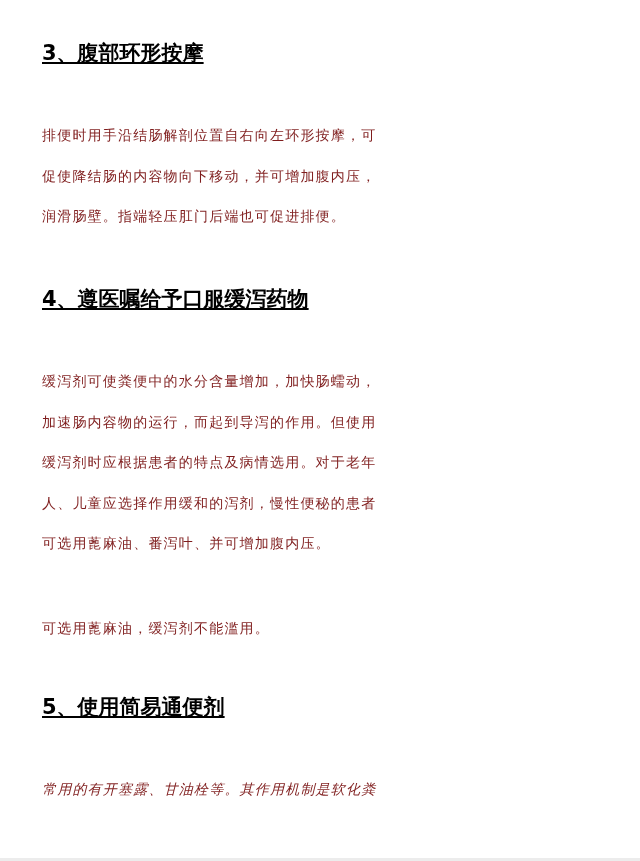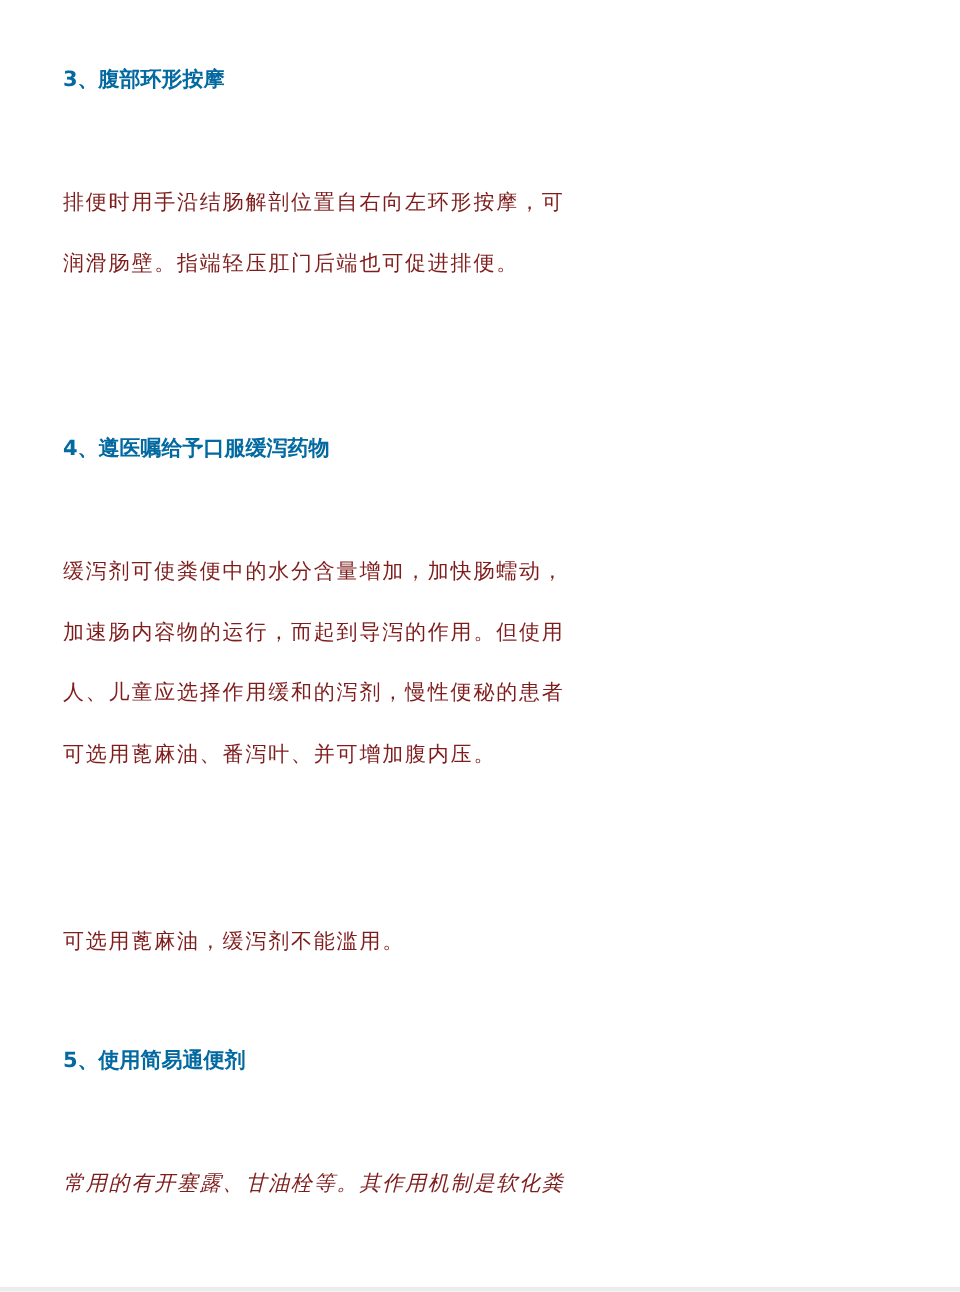--- a/index.html
+++ b/index.html
@@ -17,25 +17,26 @@
     }
     .article {
       position: absolute;
       left: 42px;
       top: 0;
       width: 560px;
     }
     .heading {
       position: absolute;
       left: 0;
-      font-size: 14px;
+      font-size: 21px;
       font-weight: bold;
-      color: #0369a1;
+      color: #000000;
       white-space: nowrap;
       line-height: 30px;
+      text-decoration: underline;
     }
     .para {
       position: absolute;
       left: 0;
       width: 560px;
       font-size: 14px;
       line-height: 40.5px;
       color: #7f1d1d;
       letter-spacing: 1.2px;
     }
@@ -53,27 +54,29 @@
     }
   </style>
 </head>
 <body>
 
 <div class="article">
 
   <div class="heading" style="top:38px;">3、腹部环形按摩</div>
   <div class="para" style="top:115px;">
     <span class="line">排便时用手沿结肠解剖位置自右向左环形按摩，可</span>
+    <span class="line">促使降结肠的内容物向下移动，并可增加腹内压，</span>
     <span class="line">润滑肠壁。指端轻压肛门后端也可促进排便。</span>
   </div>
 
   <div class="heading" style="top:284px;">4、遵医嘱给予口服缓泻药物</div>
   <div class="para" style="top:361px;">
     <span class="line">缓泻剂可使粪便中的水分含量增加，加快肠蠕动，</span>
     <span class="line">加速肠内容物的运行，而起到导泻的作用。但使用</span>
+    <span class="line">缓泻剂时应根据患者的特点及病情选用。对于老年</span>
     <span class="line">人、儿童应选择作用缓和的泻剂，慢性便秘的患者</span>
     <span class="line">可选用蓖麻油、番泻叶、并可增加腹内压。</span>
   </div>
   <div class="para" style="top:608px;">
     <span class="line">可选用蓖麻油，缓泻剂不能滥用。</span>
   </div>
 
   <div class="heading" style="top:692px;">5、使用简易通便剂</div>
   <div class="para" style="top:769px;font-style:italic;">
     <span class="line">常用的有开塞露、甘油栓等。其作用机制是软化粪</span>

